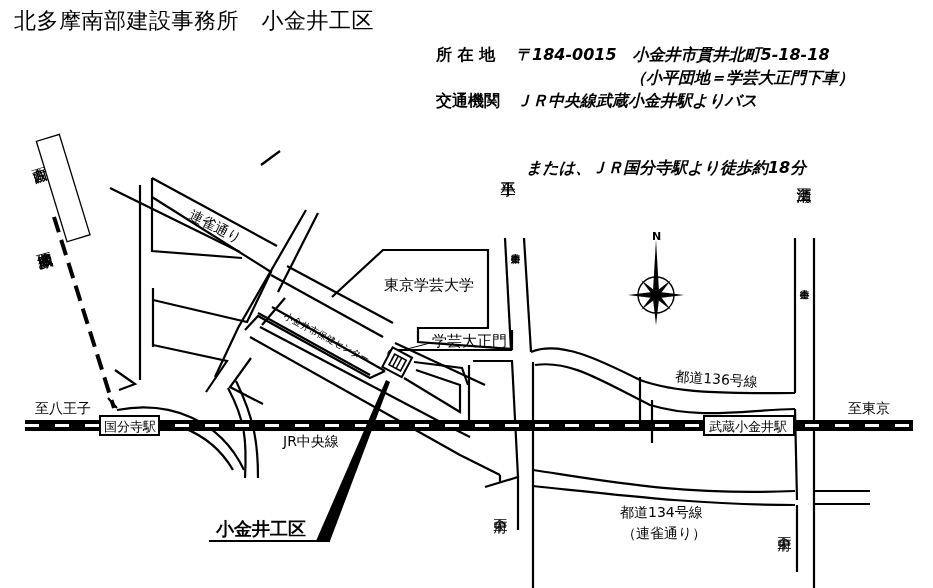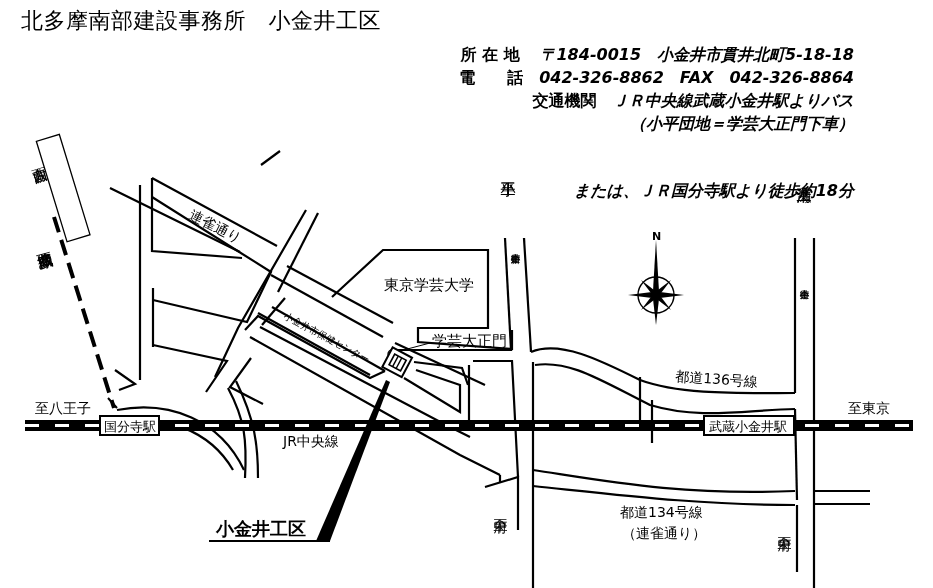--- a/index.html
+++ b/index.html
@@ -1,49 +1,45 @@
 <!DOCTYPE html>
 <html><head>
 <meta charset="utf-8">
 <style>
   html, body { margin: 0; padding: 0; background: #ffffff; }
   body { width: 933px; height: 588px; position: relative; overflow: hidden;
          font-family: "DejaVu Serif", "Liberation Serif", serif; color: #000; }
   #map { position: absolute; left: 0; top: 0; width: 933px; height: 588px; }
-  .title { position: absolute; left: 21px; top: 6px; font-size: 22px; letter-spacing: 0.5px;
+  .title { position: absolute; left: 14px; top: 6px; font-size: 22px; letter-spacing: 0.5px;
            font-family: Liberation Serif, serif; white-space: pre; }
   .info { position: absolute; left: 436px; top: 43px; font-size: 16px; line-height: 23px;
           font-family: "DejaVu Sans", "Liberation Sans", sans-serif; font-weight: bold; }
-  .info .row { display: flex; white-space: pre; justify-content: flex-end; }
+  .info .row { display: flex; white-space: pre; }
   .info .lbl { width: 80px; display: inline-block; letter-spacing: 0; }
   .info .val { display: inline-block; font-style: italic; }
   .info .indent1 { padding-left: 194px; }
   .info .indent2 { padding-left: 90px; margin-top: 44px; }
   svg text { font-family: "DejaVu Sans", "Liberation Sans", sans-serif; fill: #000; }
 </style>
 </head>
 <body>
 
 <div class="title">北多摩南部建設事務所　小金井工区</div>
 
 <div class="info">
   <div class="row">
     <span class="lbl">所 在 地</span>
     <span class="val">〒184-0015　小金井市貫井北町5-18-18</span>
   </div>
-  <div class="row">
-    <span class="lbl">電　　話</span>
-    <span class="val">042-326-8862　FAX　042-326-8864</span>
+  <div class="row indent1">
+    <span class="val">（小平団地＝学芸大正門下車）</span>
   </div>
   <div class="row">
     <span class="lbl">交通機関</span>
     <span class="val">ＪＲ中央線武蔵小金井駅よりバス</span>
-  </div>
-  <div class="row indent1">
-    <span class="val">（小平団地＝学芸大正門下車）</span>
   </div>
   <div class="row indent2">
     <span class="val">または、ＪＲ国分寺駅より徒歩約18分</span>
   </div>
 </div>
 
 <svg id="map" viewBox="0 0 933 588" xmlns="http://www.w3.org/2000/svg">
   <g fill="none" stroke="#000" stroke-width="2.2" stroke-linejoin="miter">
 
     <g>

